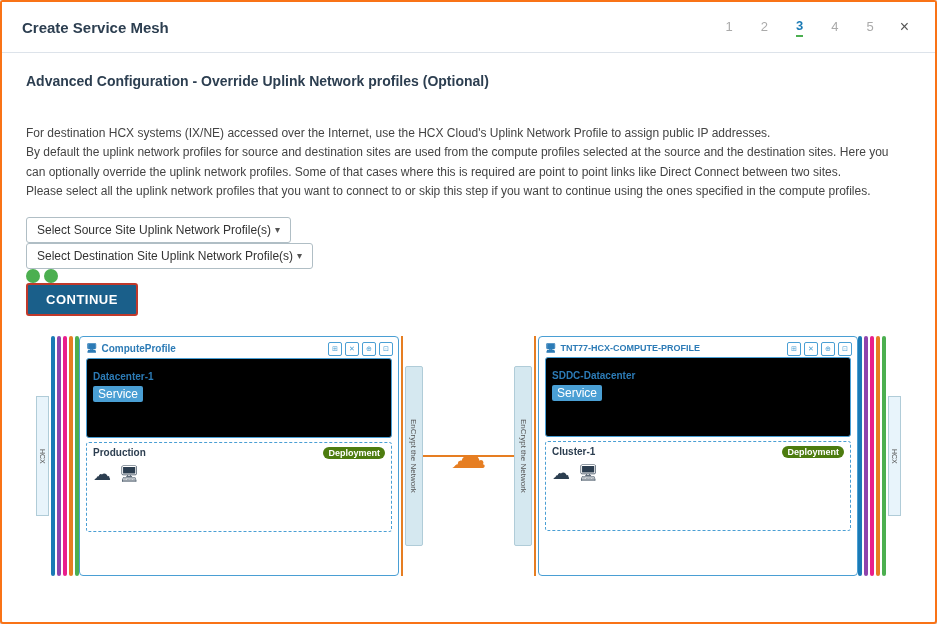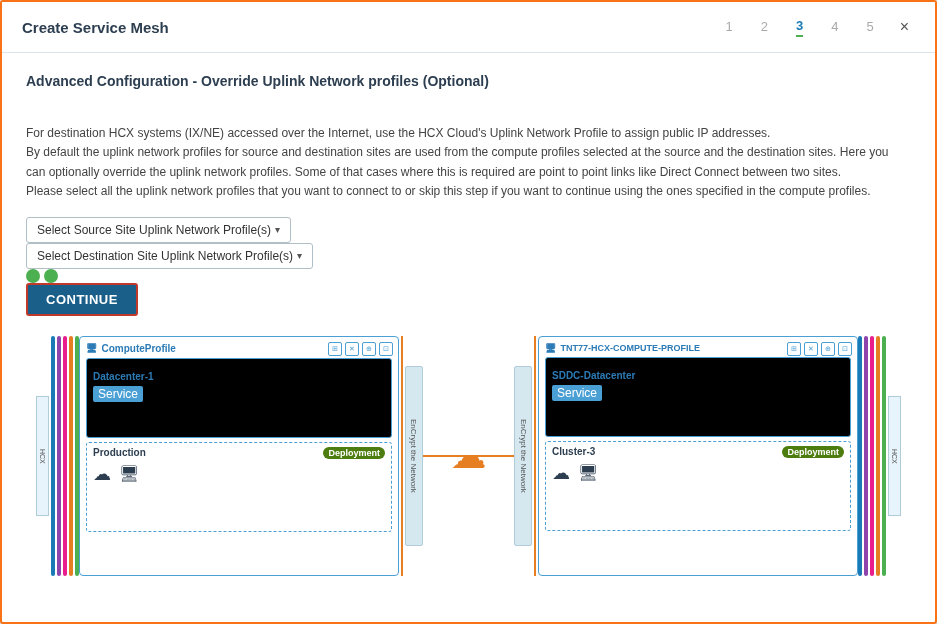--- a/index.html
+++ b/index.html
@@ -421,21 +421,21 @@
             <div class="icon-sm">⊡</div>
           </div>
 
           <div class="datacenter-box">
             <div style="font-size:10px; font-weight:600; color:#2c7bb6;">SDDC-Datacenter</div>
             <div class="service-badge" style="position:static;display:inline-block;margin-top:4px;">Service</div>
           </div>
 
           <div class="production-box">
             <div style="font-size:10px;font-weight:600;color:#2c3e50;display:flex;justify-content:space-between;align-items:center;">
-              <span>Cluster-3</span>
+              <span>Cluster-1</span>
               <span class="deployment-badge" style="position:static;">Deployment</span>
             </div>
             <div class="icon-row">
               <span class="cloud-icon">☁</span>
               <span class="cloud-icon" style="font-size:16px;">🖥</span>
             </div>
           </div>
         </div>
       </div>
 

